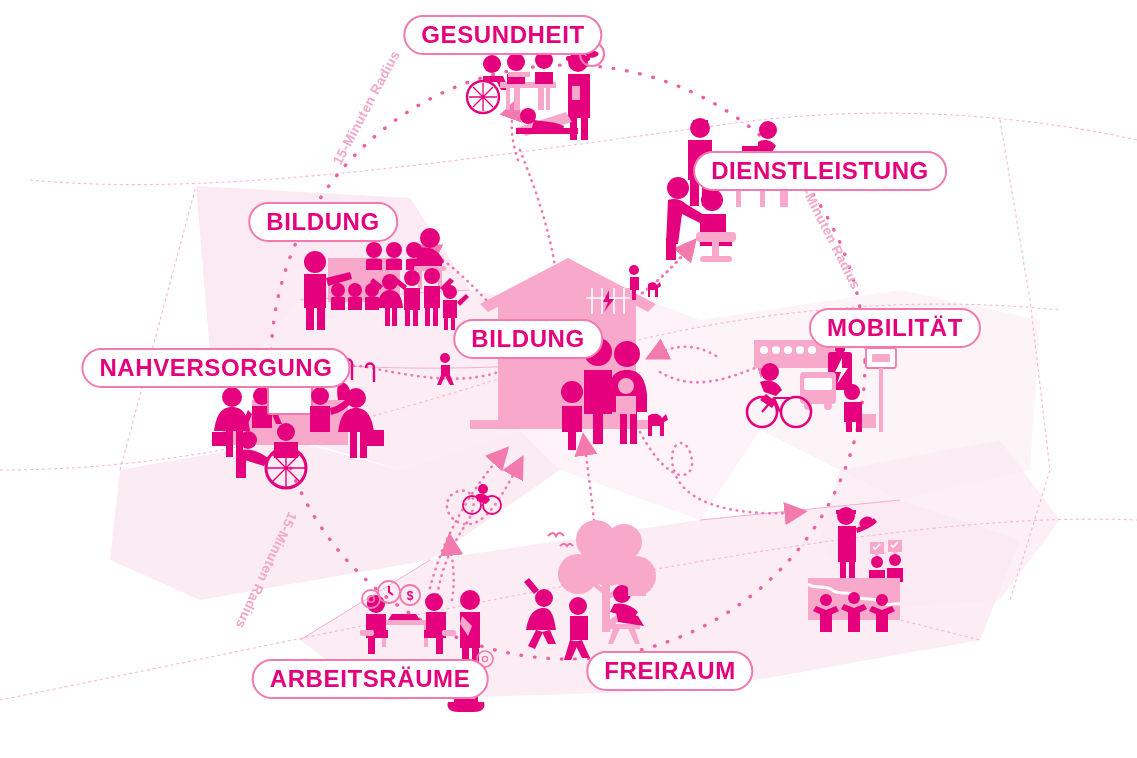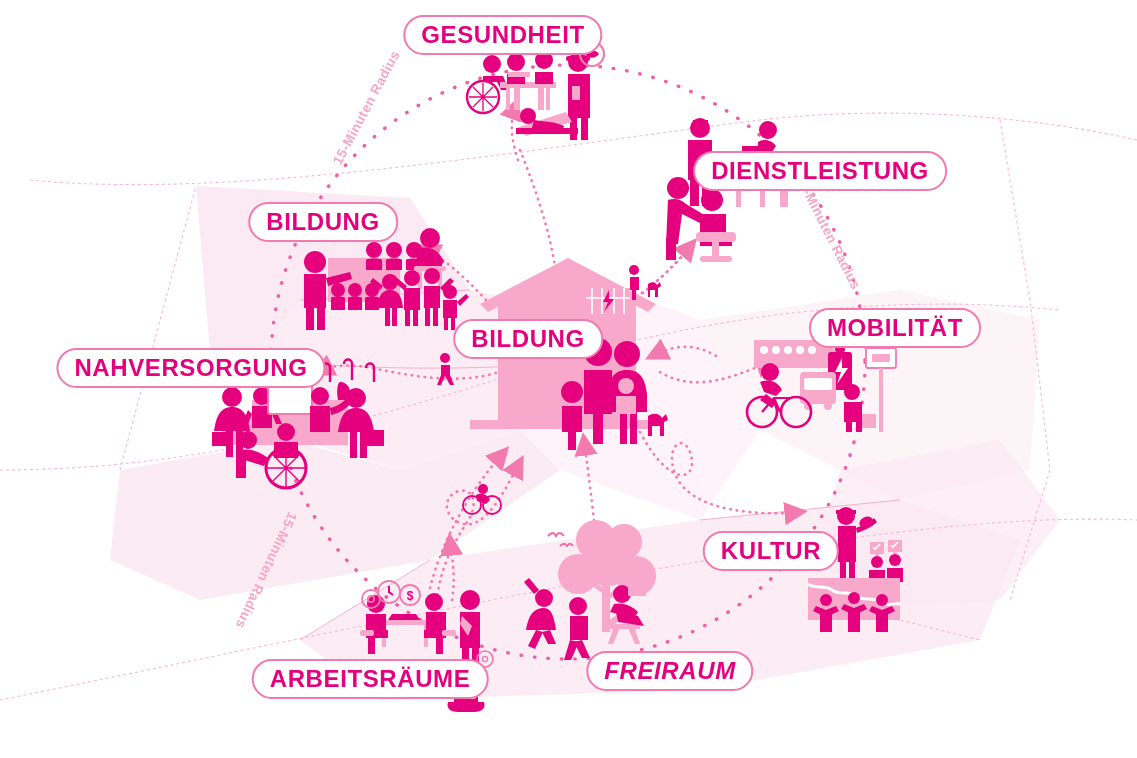--- a/index.html
+++ b/index.html
@@ -592,24 +592,23 @@
     </g>
 
     <g fill="#e5007d">
       <circle cx="442" cy="358" r="0"></circle>
     </g>
   </svg>
 
   <div class="pill" style="left:503px;top:35px;">GESUNDHEIT</div>
   <div class="pill" style="left:820px;top:123px;margin-top:48px;">DIENSTLEISTUNG</div>
   <div class="pill" style="left:895px;top:328px;text-align:center;">MOBILITÄT</div>
-  <div class="pill" style="left:771px;top:551px;">KULTUR</div>
-  <div class="pill" style="left:670px;top:671px;font-style:italic;">FREIRAUM</div>
+  <div class="pill" style="left:670px;top:671px;">FREIRAUM</div>
   <div class="pill" style="left:370px;top:679px;">ARBEITSRÄUME</div>
-  <div class="pill" style="left:191px;top:368px;">NAHVERSORGUNG</div>
+  <div class="pill" style="left:216px;top:368px;">NAHVERSORGUNG</div>
   <div class="pill" style="left:323px;top:222px;">BILDUNG</div>
   <div class="pill" style="left:528px;top:339px;">BILDUNG</div>
 
   <div class="radius-label" style="left:330px;top:160px;transform:rotate(-62deg);">15-Minuten Radius</div>
   <div class="radius-label" style="left:806px;top:172px;transform:rotate(63deg);">15-Minuten Radius</div>
   <div class="radius-label" style="left:300px;top:516px;transform:rotate(115deg);">15-Minuten Radius</div>
 
 </div>
 
 </body></html>

